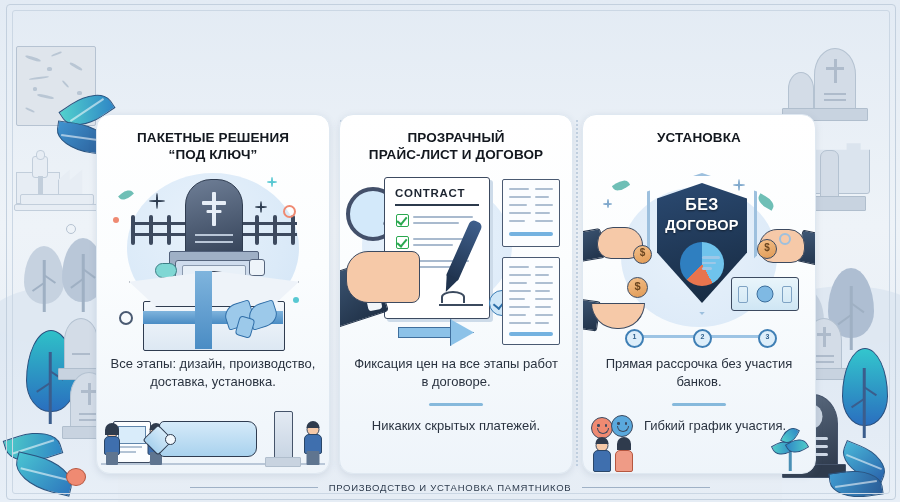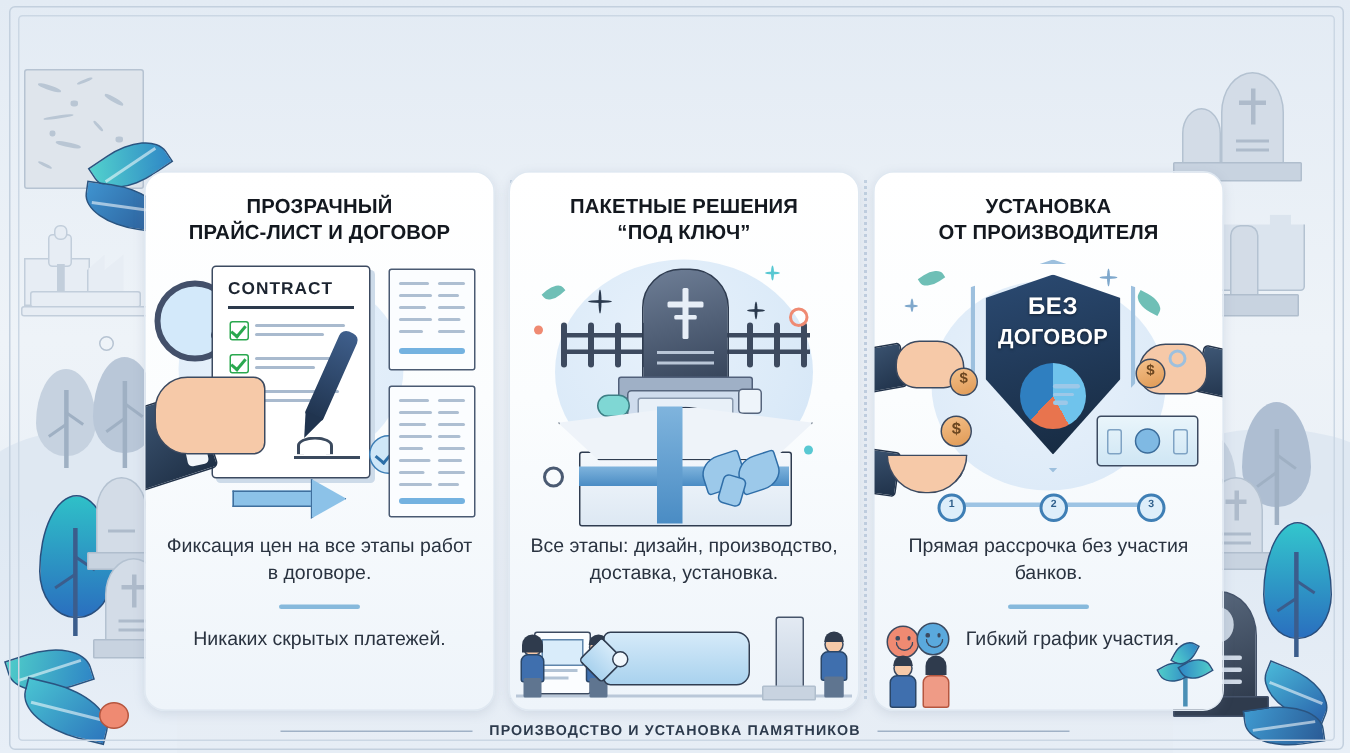--- a/index.html
+++ b/index.html
@@ -104,21 +104,21 @@
     font-size:13px;color:#2a3340;line-height:1.35;}
   .divider{position:absolute;left:50%;transform:translateX(-50%);width:54px;height:2.5px;
     background:#86b9dc;border-radius:2px;}
 
   .sep{position:absolute;top:120px;height:346px;width:0;border-left:2px dotted #c3d2e2;}
 
   
   .footer{position:absolute;left:0;bottom:9px;width:900px;display:flex;
     align-items:center;justify-content:center;gap:11px;}
   .footer .rule{width:128px;height:1.5px;background:#9fb1c6;}
-  .footer .ftxt{font-size:9.5px;font-weight:bold;color:#2c3a4c;letter-spacing:.75px;}
+  .footer .ftxt{font-size:9.5px;font-weight:normal;color:#2c3a4c;letter-spacing:.75px;}
 
   
   .c1-circle{position:absolute;left:30px;top:2px;width:172px;height:150px;border-radius:50%;
     background:radial-gradient(circle at 42% 34%,#e7f1fb 0%,#dbeaf8 62%,#d2e4f6 100%);}
   .c1-monu{position:absolute;left:88px;top:8px;width:56px;height:74px;
     background:linear-gradient(165deg,#6e7e96,#36445a);border:1.5px solid #2f3c50;
     border-radius:26px 26px 3px 3px;}
   .c1-monu .cv{position:absolute;left:50%;transform:translateX(-50%);top:12px;width:4px;height:34px;
     background:#e7eef7;border-radius:1px;}
   .c1-monu .ch{position:absolute;left:50%;transform:translateX(-50%);top:21px;width:24px;height:4px;
@@ -414,20 +414,123 @@
 
 
 
   <div class="sep" style="left:340px;"></div>
   <div class="sep" style="left:576px;"></div>
 
   <div class="cards">
 
     <div class="card">
       <h3>
+        <span>ПАКЕТНЫЕ РЕШЕНИЯ</span><br>
+        <span>“ПОД КЛЮЧ”</span>
+      </h3>
+
+      <div class="art">
+        <div class="c1-circle"></div>
+
+        <div class="c1-fence" style="left:34px;">
+          <div class="rail" style="top:7px"></div>
+            <div class="rail" style="top:18px"></div>
+          <div class="post" style="left:0"></div>
+            <div class="post" style="left:18px"></div>
+          <div class="post" style="left:36px"></div>
+            <div class="post" style="left:54px"></div>
+        </div>
+        <div class="c1-fence" style="left:140px;">
+          <div class="rail" style="top:7px"></div>
+            <div class="rail" style="top:18px"></div>
+          <div class="post" style="left:0"></div>
+            <div class="post" style="left:18px"></div>
+          <div class="post" style="left:36px"></div>
+            <div class="post" style="left:54px"></div>
+        </div>
+
+        <div class="c1-monu">
+          <div class="cv"></div>
+            <div class="ch"></div>
+            <div class="ch2"></div>
+          <div class="tl" style="top:54px"></div>
+          <div class="tl" style="top:61px"></div>
+        </div>
+        <div class="c1-plinth"></div>
+        <div class="c1-grave">
+          <div class="inner"></div>
+        </div>
+        <div class="dot" style="left:58px;top:92px;width:20px;height:13px;background:#7fd7d4;border:1.5px solid #3d7f85;border-radius:8px;"></div>
+        <div class="dot" style="left:152px;top:88px;width:14px;height:15px;background:#eef4fa;border:1.5px solid #56657d;border-radius:3px;"></div>
+
+        <div class="c1-box">
+          <div class="body"></div>
+          <div class="rib-h"></div>
+          <div class="lid"></div>
+          <div class="rib-v"></div>
+          <div class="c1-bow">
+            <div class="lobe" style="left:0;top:4px;transform:rotate(-18deg)"></div>
+            <div class="lobe" style="left:24px;top:4px;transform:rotate(162deg)"></div>
+            <div class="lobe" style="left:12px;top:18px;width:14px;height:18px;border-radius:4px;transform:rotate(16deg)"></div>
+          </div>
+        </div>
+
+        <div class="spark" style="left:52px;top:22px;width:16px;height:16px;color:#2b3a4e;"></div>
+        <div class="spark" style="left:158px;top:30px;width:12px;height:12px;color:#2b3a4e;"></div>
+        <div class="spark" style="left:170px;top:6px;width:10px;height:10px;color:#58c8d2;"></div>
+        <div class="ring" style="left:186px;top:34px;width:9px;height:9px;border:2px solid #ef8a72;"></div>
+        <div class="ring" style="left:22px;top:140px;width:10px;height:10px;border:2px solid #4a5a72;"></div>
+        <div class="dot" style="left:16px;top:46px;width:6px;height:6px;background:#ef8a72;"></div>
+        <div class="dot" style="left:196px;top:126px;width:6px;height:6px;background:#58c8d2;"></div>
+        <div class="leaf" style="left:22px;top:20px;width:14px;height:8px;background:#6fbfb6;transform:rotate(-40deg)"></div>
+      </div>
+
+      <div class="body" style="top:240px;">Все этапы: дизайн, производство, доставка, установка.</div>
+
+      <div class="c1-bottom">
+        <div class="c1-ground"></div>
+
+        <div style="position:absolute;left:16px;bottom:10px;width:36px;height:40px;
+             background:#fbfdff;border:1.6px solid #3c4a60;border-radius:2px;">
+          <div style="position:absolute;left:4px;top:4px;width:26px;height:16px;
+               background:#d9ecfa;border:1.3px solid #5f85ab;"></div>
+          <div style="position:absolute;left:4px;top:24px;width:24px;height:2px;background:#b2c3d5;"></div>
+          <div style="position:absolute;left:4px;top:29px;width:18px;height:2px;background:#b2c3d5;"></div>
+        </div>
+
+        <div class="person" style="left:6px;bottom:8px;width:18px;height:40px;">
+          <div class="head" style="top:0;width:11px;height:11px;background:#f6c9a8;border:1.4px solid #3c4a60;"></div>
+          <div class="head" style="top:-2px;width:14px;height:12px;background:#2f3b4d;border-radius:7px 7px 0 0;"></div>
+          <div class="torso" style="top:11px;width:14px;height:17px;background:#3f6fae;border:1.4px solid #2a4668;"></div>
+          <div class="legs" style="top:27px;width:12px;height:13px;"></div>
+        </div>
+        <div class="person" style="left:50px;bottom:8px;width:18px;height:40px;">
+          <div class="head" style="top:0;width:11px;height:11px;background:#f6c9a8;border:1.4px solid #3c4a60;"></div>
+          <div class="head" style="top:-2px;width:13px;height:7px;background:#2f3b4d;border-radius:7px 7px 0 0;"></div>
+          <div class="torso" style="top:11px;width:15px;height:17px;background:#3f6fae;border:1.4px solid #2a4668;"></div>
+          <div class="legs" style="top:27px;width:12px;height:13px;"></div>
+        </div>
+
+        <div class="tag">
+          <div class="hole"></div>
+        </div>
+
+        <div class="slab"></div>
+        <div class="base" style="right:28px;bottom:6px;width:34px;height:8px;"></div>
+        <div class="person" style="right:6px;bottom:8px;width:20px;height:42px;">
+          <div class="head" style="top:0;width:11px;height:11px;background:#f6c9a8;border:1.4px solid #3c4a60;"></div>
+          <div class="head" style="top:-2px;width:13px;height:7px;background:#2f3b4d;border-radius:7px 7px 0 0;"></div>
+          <div class="torso" style="top:11px;width:16px;height:18px;background:#3f6fae;border:1.4px solid #2a4668;"></div>
+          <div class="legs" style="top:28px;width:13px;height:14px;"></div>
+        </div>
+      </div>
+    </div>
+
+    <div class="card">
+      <h3>
         <span>ПРОЗРАЧНЫЙ</span><br>
         <span>ПРАЙС-ЛИСТ И ДОГОВОР</span>
       </h3>
 
       <div class="art">
         <div class="c2-halo"></div>
 
         <div class="c2-mag">
           <div class="glass"></div>
             <div class="handle"></div>
@@ -498,125 +601,21 @@
         </div>
       </div>
 
       <div class="body" style="top:240px;">Фиксация цен на все этапы работ в договоре.</div>
       <div class="divider" style="top:288px;"></div>
       <div class="body" style="top:302px;">Никаких скрытых платежей.</div>
     </div>
 
     <div class="card">
       <h3>
-        <span>ПАКЕТНЫЕ РЕШЕНИЯ</span><br>
-        <span>“ПОД КЛЮЧ”</span>
-      </h3>
-
-      <div class="art">
-        <div class="c1-circle"></div>
-
-        <div class="c1-fence" style="left:34px;">
-          <div class="rail" style="top:7px"></div>
-            <div class="rail" style="top:18px"></div>
-          <div class="post" style="left:0"></div>
-            <div class="post" style="left:18px"></div>
-          <div class="post" style="left:36px"></div>
-            <div class="post" style="left:54px"></div>
-        </div>
-        <div class="c1-fence" style="left:140px;">
-          <div class="rail" style="top:7px"></div>
-            <div class="rail" style="top:18px"></div>
-          <div class="post" style="left:0"></div>
-            <div class="post" style="left:18px"></div>
-          <div class="post" style="left:36px"></div>
-            <div class="post" style="left:54px"></div>
-        </div>
-
-        <div class="c1-monu">
-          <div class="cv"></div>
-            <div class="ch"></div>
-            <div class="ch2"></div>
-          <div class="tl" style="top:54px"></div>
-          <div class="tl" style="top:61px"></div>
-        </div>
-        <div class="c1-plinth"></div>
-        <div class="c1-grave">
-          <div class="inner"></div>
-        </div>
-        <div class="dot" style="left:58px;top:92px;width:20px;height:13px;background:#7fd7d4;border:1.5px solid #3d7f85;border-radius:8px;"></div>
-        <div class="dot" style="left:152px;top:88px;width:14px;height:15px;background:#eef4fa;border:1.5px solid #56657d;border-radius:3px;"></div>
-
-        <div class="c1-box">
-          <div class="body"></div>
-          <div class="rib-h"></div>
-          <div class="lid"></div>
-          <div class="rib-v"></div>
-          <div class="c1-bow">
-            <div class="lobe" style="left:0;top:4px;transform:rotate(-18deg)"></div>
-            <div class="lobe" style="left:24px;top:4px;transform:rotate(162deg)"></div>
-            <div class="lobe" style="left:12px;top:18px;width:14px;height:18px;border-radius:4px;transform:rotate(16deg)"></div>
-          </div>
-        </div>
-
-        <div class="spark" style="left:52px;top:22px;width:16px;height:16px;color:#2b3a4e;"></div>
-        <div class="spark" style="left:158px;top:30px;width:12px;height:12px;color:#2b3a4e;"></div>
-        <div class="spark" style="left:170px;top:6px;width:10px;height:10px;color:#58c8d2;"></div>
-        <div class="ring" style="left:186px;top:34px;width:9px;height:9px;border:2px solid #ef8a72;"></div>
-        <div class="ring" style="left:22px;top:140px;width:10px;height:10px;border:2px solid #4a5a72;"></div>
-        <div class="dot" style="left:16px;top:46px;width:6px;height:6px;background:#ef8a72;"></div>
-        <div class="dot" style="left:196px;top:126px;width:6px;height:6px;background:#58c8d2;"></div>
-        <div class="leaf" style="left:22px;top:20px;width:14px;height:8px;background:#6fbfb6;transform:rotate(-40deg)"></div>
-      </div>
-
-      <div class="body" style="top:240px;">Все этапы: дизайн, производство, доставка, установка.</div>
-
-      <div class="c1-bottom">
-        <div class="c1-ground"></div>
-
-        <div style="position:absolute;left:16px;bottom:10px;width:36px;height:40px;
-             background:#fbfdff;border:1.6px solid #3c4a60;border-radius:2px;">
-          <div style="position:absolute;left:4px;top:4px;width:26px;height:16px;
-               background:#d9ecfa;border:1.3px solid #5f85ab;"></div>
-          <div style="position:absolute;left:4px;top:24px;width:24px;height:2px;background:#b2c3d5;"></div>
-          <div style="position:absolute;left:4px;top:29px;width:18px;height:2px;background:#b2c3d5;"></div>
-        </div>
-
-        <div class="person" style="left:6px;bottom:8px;width:18px;height:40px;">
-          <div class="head" style="top:0;width:11px;height:11px;background:#f6c9a8;border:1.4px solid #3c4a60;"></div>
-          <div class="head" style="top:-2px;width:14px;height:12px;background:#2f3b4d;border-radius:7px 7px 0 0;"></div>
-          <div class="torso" style="top:11px;width:14px;height:17px;background:#3f6fae;border:1.4px solid #2a4668;"></div>
-          <div class="legs" style="top:27px;width:12px;height:13px;"></div>
-        </div>
-        <div class="person" style="left:50px;bottom:8px;width:18px;height:40px;">
-          <div class="head" style="top:0;width:11px;height:11px;background:#f6c9a8;border:1.4px solid #3c4a60;"></div>
-          <div class="head" style="top:-2px;width:13px;height:7px;background:#2f3b4d;border-radius:7px 7px 0 0;"></div>
-          <div class="torso" style="top:11px;width:15px;height:17px;background:#3f6fae;border:1.4px solid #2a4668;"></div>
-          <div class="legs" style="top:27px;width:12px;height:13px;"></div>
-        </div>
-
-        <div class="tag">
-          <div class="hole"></div>
-        </div>
-
-        <div class="slab"></div>
-        <div class="base" style="right:28px;bottom:6px;width:34px;height:8px;"></div>
-        <div class="person" style="right:6px;bottom:8px;width:20px;height:42px;">
-          <div class="head" style="top:0;width:11px;height:11px;background:#f6c9a8;border:1.4px solid #3c4a60;"></div>
-          <div class="head" style="top:-2px;width:13px;height:7px;background:#2f3b4d;border-radius:7px 7px 0 0;"></div>
-          <div class="torso" style="top:11px;width:16px;height:18px;background:#3f6fae;border:1.4px solid #2a4668;"></div>
-          <div class="legs" style="top:28px;width:13px;height:14px;"></div>
-        </div>
-      </div>
-    </div>
-
-    <div class="card">
-      <h3>
         <span>УСТАНОВКА</span><br>
-        <span>ОТ ПРОИЗВОДИТЕЛЯ</span>
       </h3>
 
       <div class="art">
         <div class="c3-halo"></div>
 
         <div class="c3-shield">
           <div class="in"></div>
           <div class="t1">БЕЗ</div>
           <div class="t2">ДОГОВОР</div>
           <div class="c3-pie"></div>

